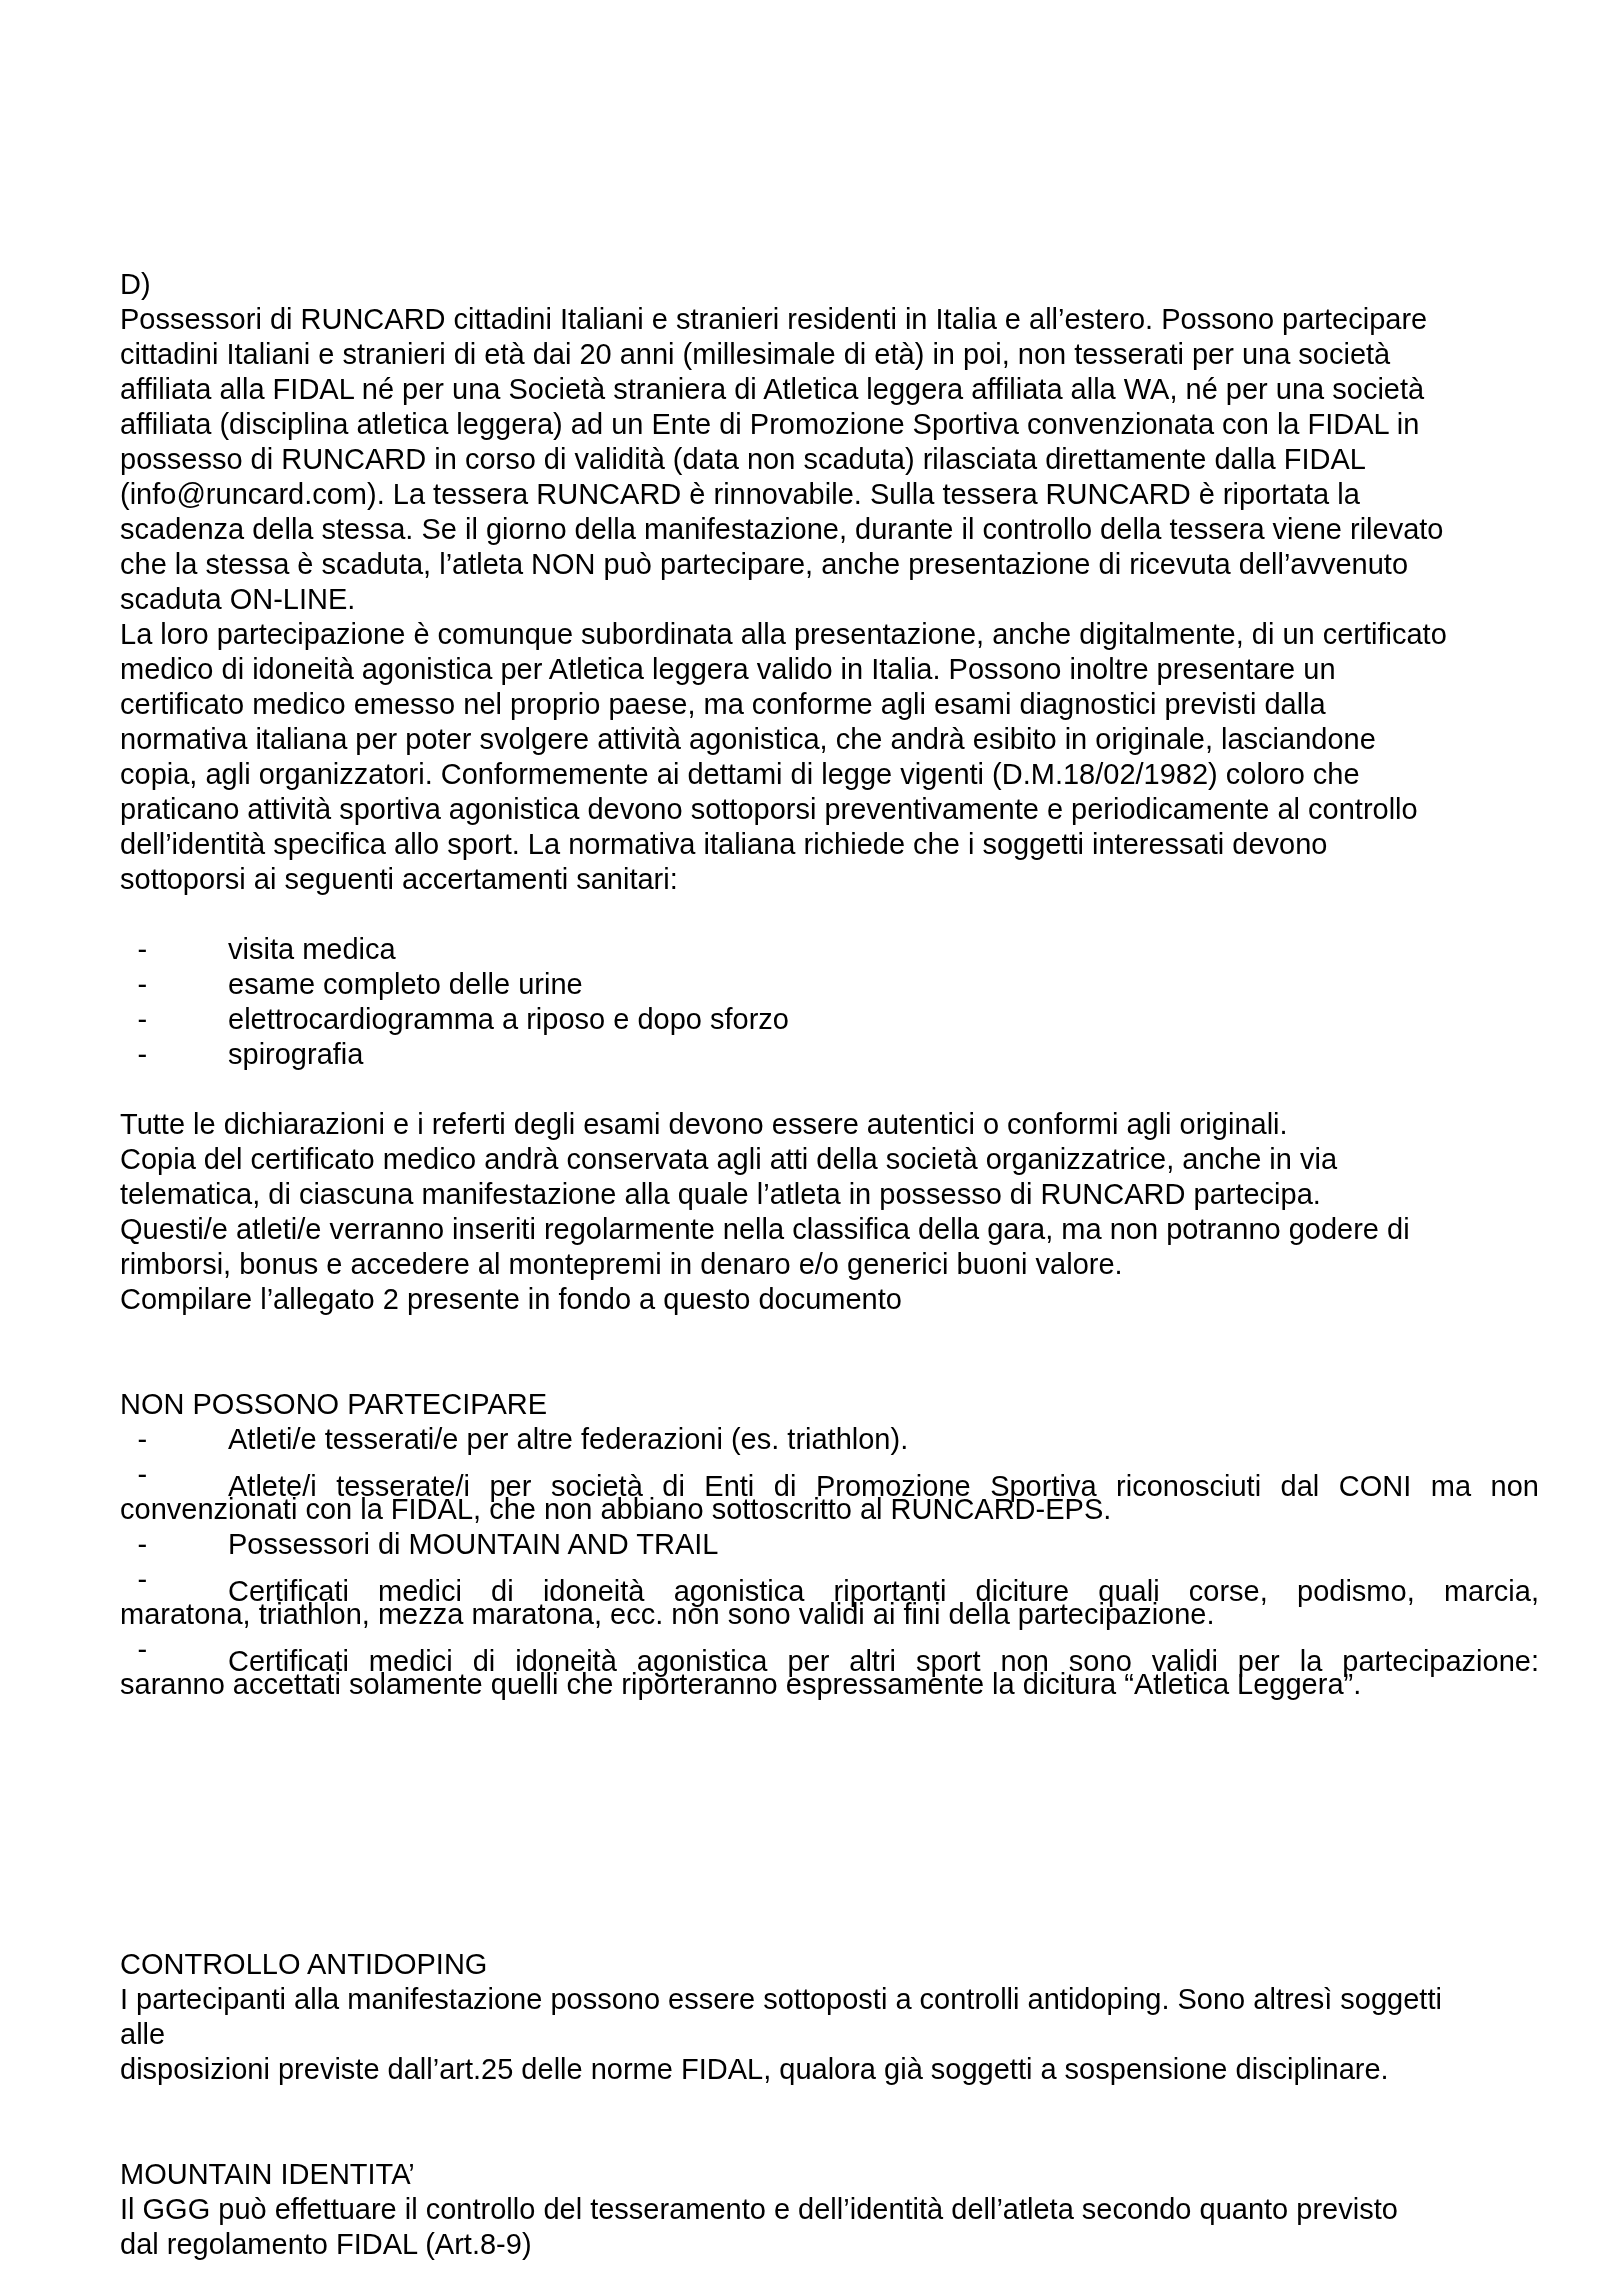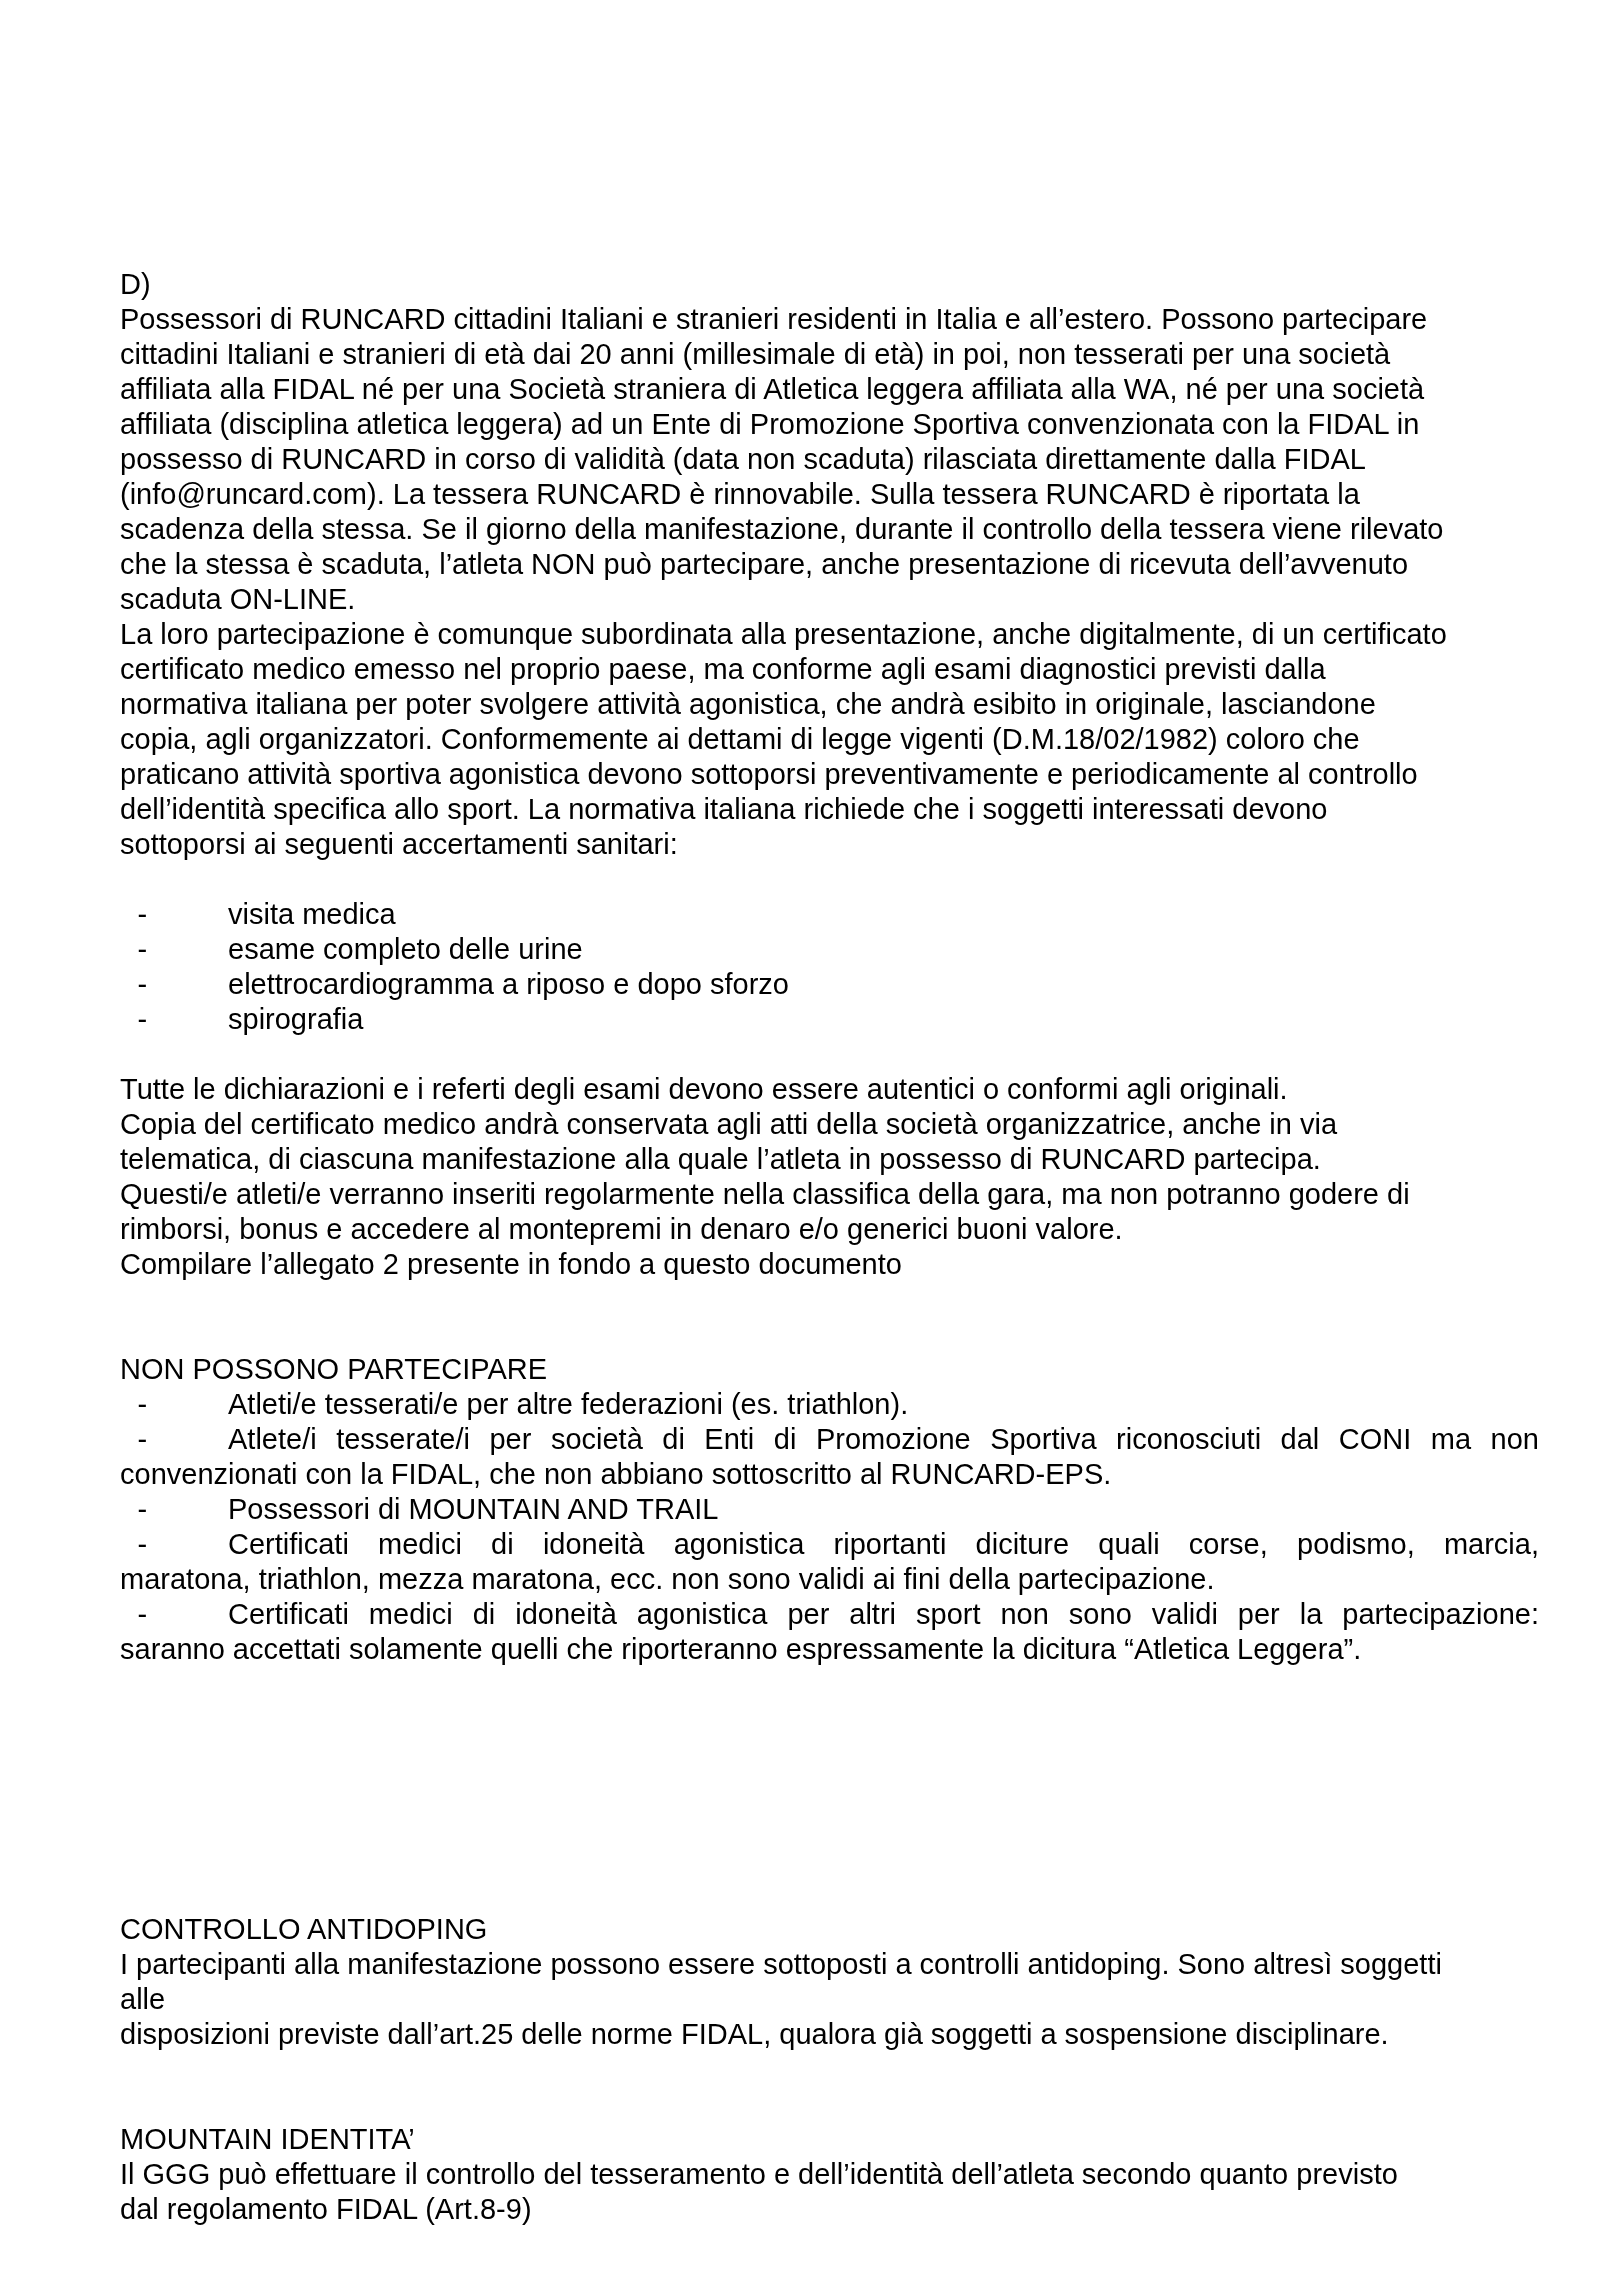--- a/index.html
+++ b/index.html
@@ -51,38 +51,40 @@
   }
   .dash .item-text {
     white-space: pre;
   }
   .dash-justify .item-text {
     white-space: normal;
     text-align: justify;
     text-align-last: justify;
     height: 35px;
     overflow: hidden;
+    margin-top: 12px;
   }
 </style>
 </head>
 <body style="background: rgb(255, 255, 255);">
 
 <div class="page">
   <div class="doc" style="color: rgb(0, 0, 0);">
       <div class="line heading">D)</div>
       <div class="line text">Possessori di RUNCARD cittadini Italiani e stranieri residenti in Italia e all’estero. Possono partecipare</div>
       <div class="line text">cittadini Italiani e stranieri di età dai 20 anni (millesimale di età) in poi, non tesserati per una società</div>
       <div class="line text">affiliata alla FIDAL né per una Società straniera di Atletica leggera affiliata alla WA, né per una società</div>
       <div class="line text">affiliata (disciplina atletica leggera) ad un Ente di Promozione Sportiva convenzionata con la FIDAL in</div>
       <div class="line text">possesso di RUNCARD in corso di validità (data non scaduta) rilasciata direttamente dalla FIDAL</div>
       <div class="line text">(info@runcard.com). La tessera RUNCARD è rinnovabile. Sulla tessera RUNCARD è riportata la</div>
       <div class="line text">scadenza della stessa. Se il giorno della manifestazione, durante il controllo della tessera viene rilevato</div>
       <div class="line text">che la stessa è scaduta, l’atleta NON può partecipare, anche presentazione di ricevuta dell’avvenuto</div>
       <div class="line text">scaduta ON-LINE.</div>
       <div class="line text">La loro partecipazione è comunque subordinata alla presentazione, anche digitalmente, di un certificato</div>
+      <div class="line text">medico di idoneità agonistica per Atletica leggera valido in Italia. Possono inoltre presentare un</div>
       <div class="line text">certificato medico emesso nel proprio paese, ma conforme agli esami diagnostici previsti dalla</div>
       <div class="line text">normativa italiana per poter svolgere attività agonistica, che andrà esibito in originale, lasciandone</div>
       <div class="line text">copia, agli organizzatori. Conformemente ai dettami di legge vigenti (D.M.18/02/1982) coloro che</div>
       <div class="line text">praticano attività sportiva agonistica devono sottoporsi preventivamente e periodicamente al controllo</div>
       <div class="line text">dell’identità specifica allo sport. La normativa italiana richiede che i soggetti interessati devono</div>
       <div class="line text">sottoporsi ai seguenti accertamenti sanitari:</div>
       <div class="line blank"></div>
       <div class="line dash">
         <span class="dash-mark">-</span>
         <div class="item-text">visita medica</div>

